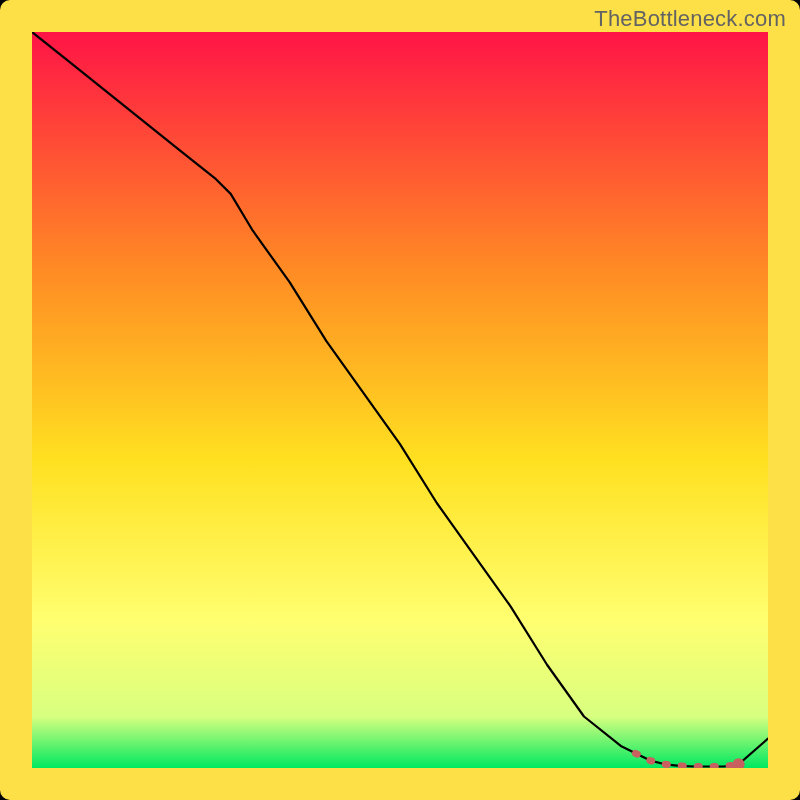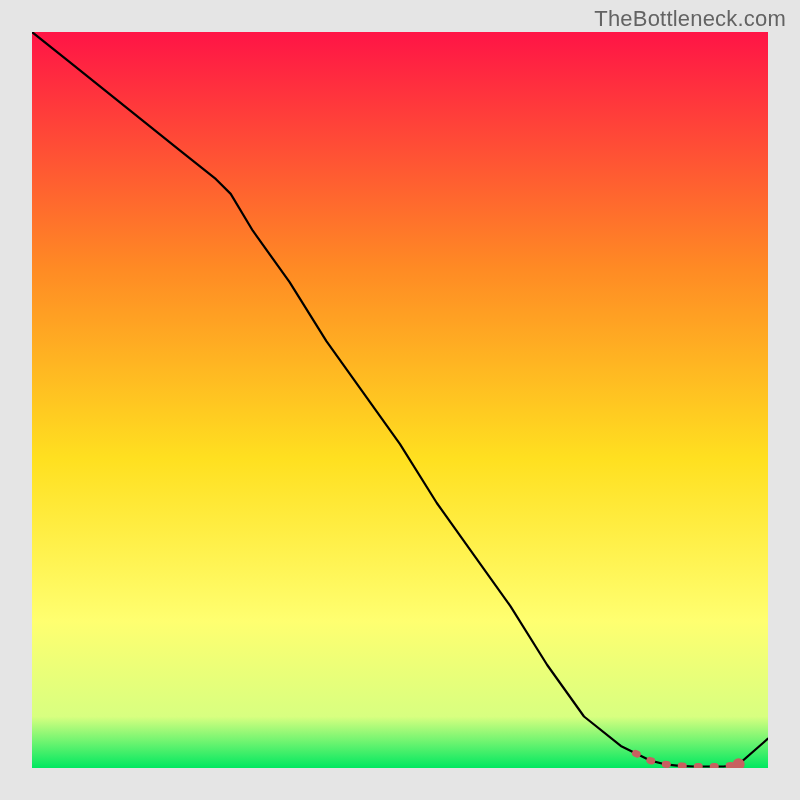--- a/index.html
+++ b/index.html
@@ -7,21 +7,22 @@
     padding: 0;
     width: 800px;
     height: 800px;
     background: #000;
     overflow: hidden;
   }
   .stage {
     position: relative;
     width: 800px;
     height: 800px;
-    background: #e5e5e5;
+    background: #fde047;
+    border-radius: 10px;
   }
   .plot {
     position: absolute;
     left: 32px;
     top: 32px;
     width: 736px;
     height: 736px;
   }
   .watermark {
     position: absolute;

